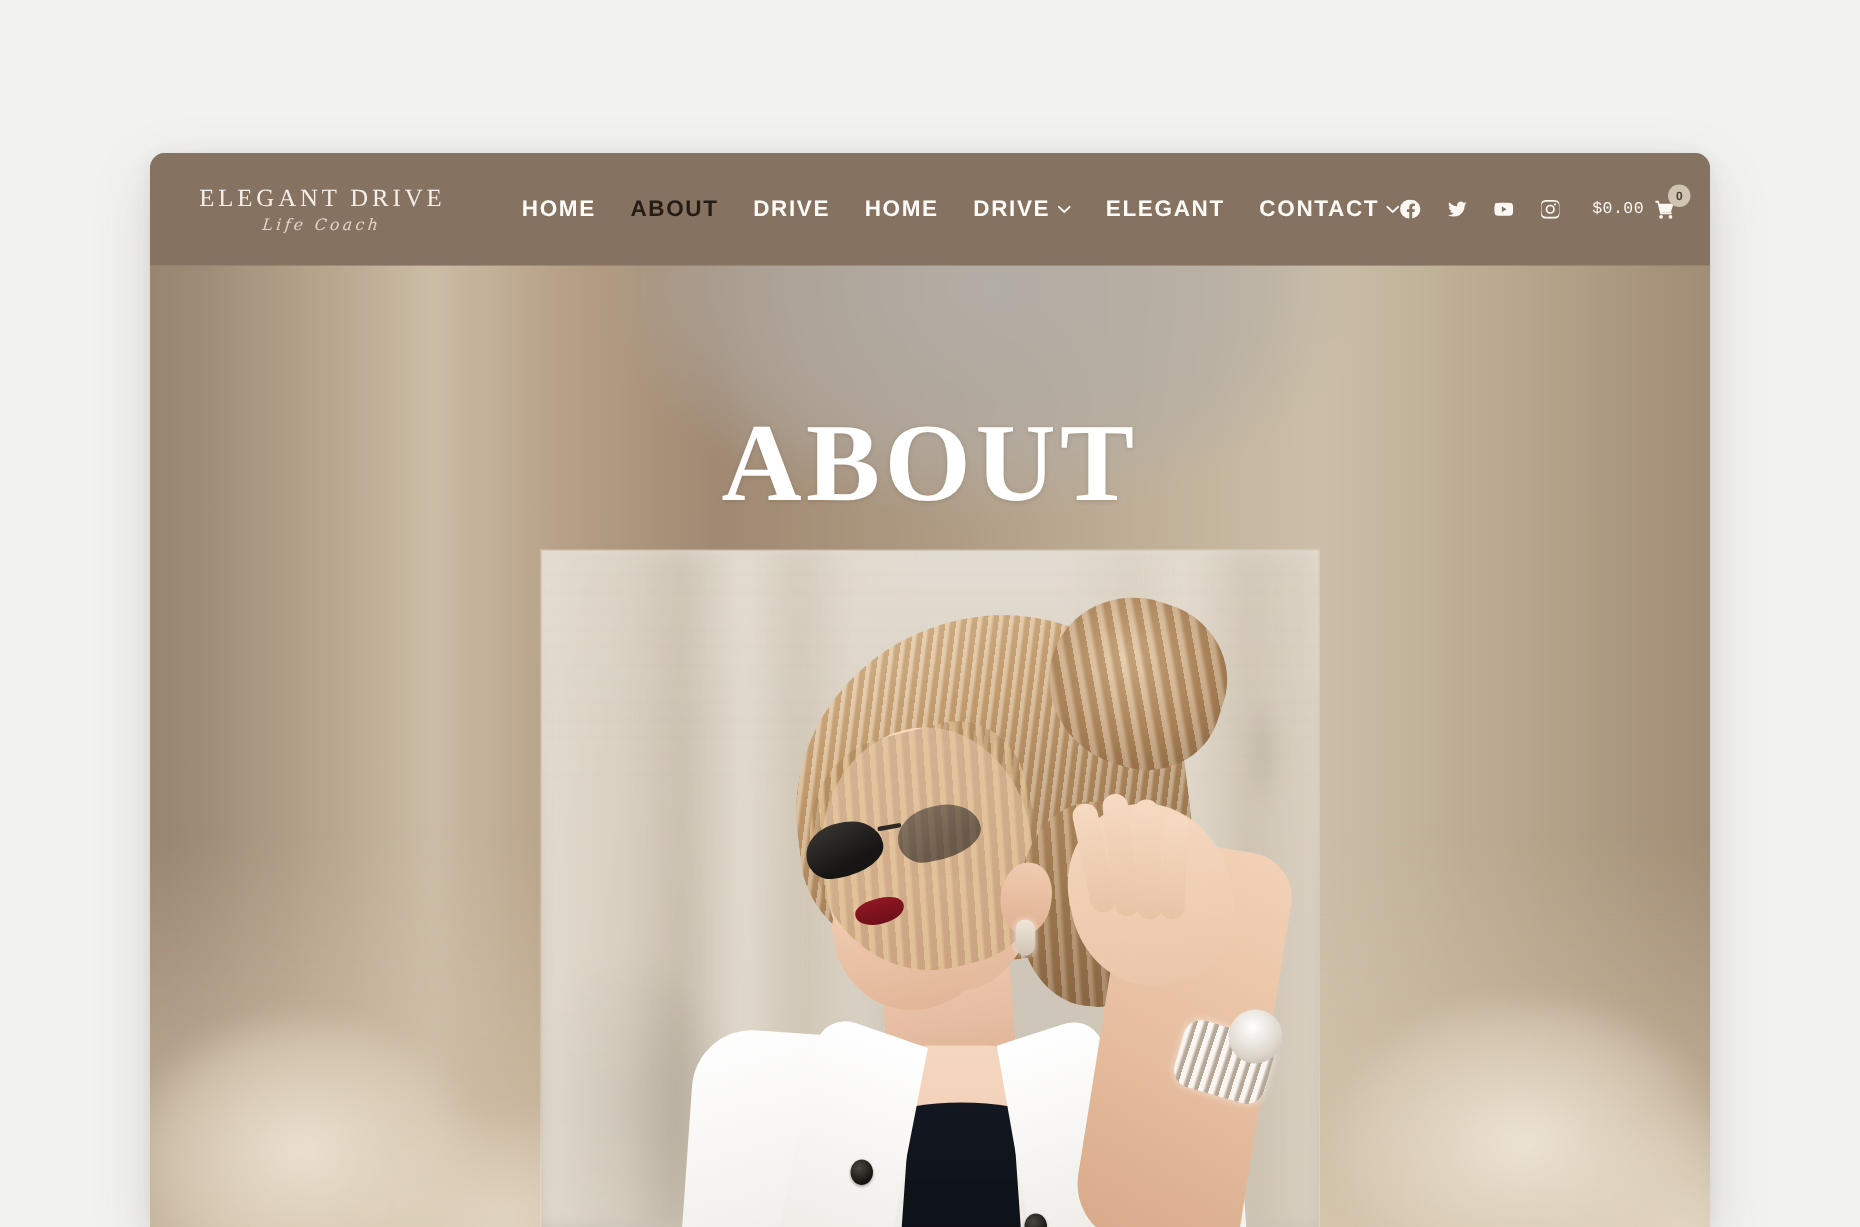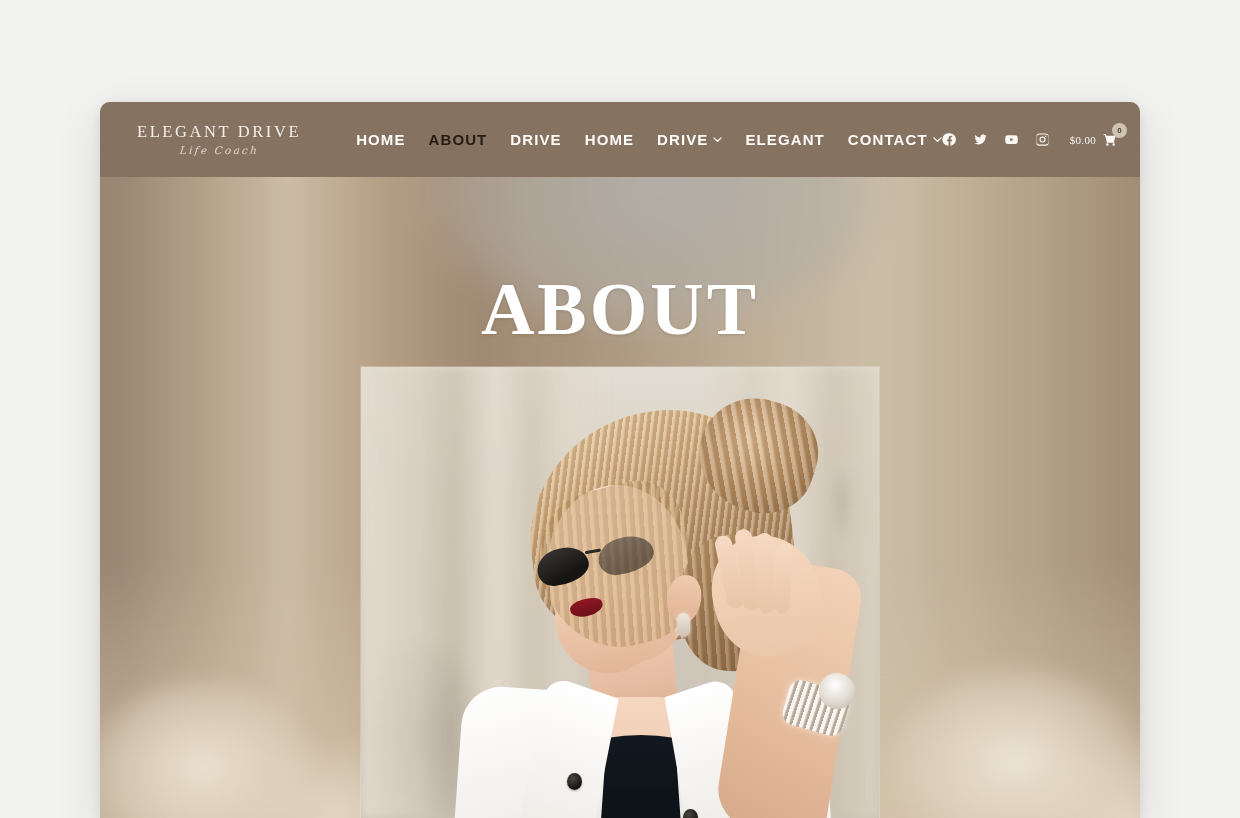--- a/index.html
+++ b/index.html
@@ -80,21 +80,21 @@
   .soc{
     width:15px; height:15px;
     color:#fbf8f4;
     display:block;
     cursor:pointer;
   }
   .soc svg{ display:block; width:15px; height:15px; fill:#fbf8f4; }
   .cart-wrap{ display:flex; align-items:center; gap:7px; margin-left:4px; position:relative; }
   .cart-total{
     font-size:11px; color:#fbf8f4; letter-spacing:.3px;
-    font-family:Liberation Serif, serif;
+    font-family:Liberation Mono, monospace;
   }
   .cart-icon{ width:15px; height:15px; }
   .cart-icon svg{ display:block; fill:#fbf8f4; }
   .cart-badge{
     position:absolute; right:-9px; top:-9px;
     width:15px; height:15px; border-radius:50%;
     background:#cfc3b2; color:#4e4034;
     font-size:8px; font-weight:bold;
     display:flex; align-items:center; justify-content:center;
     line-height:1;

